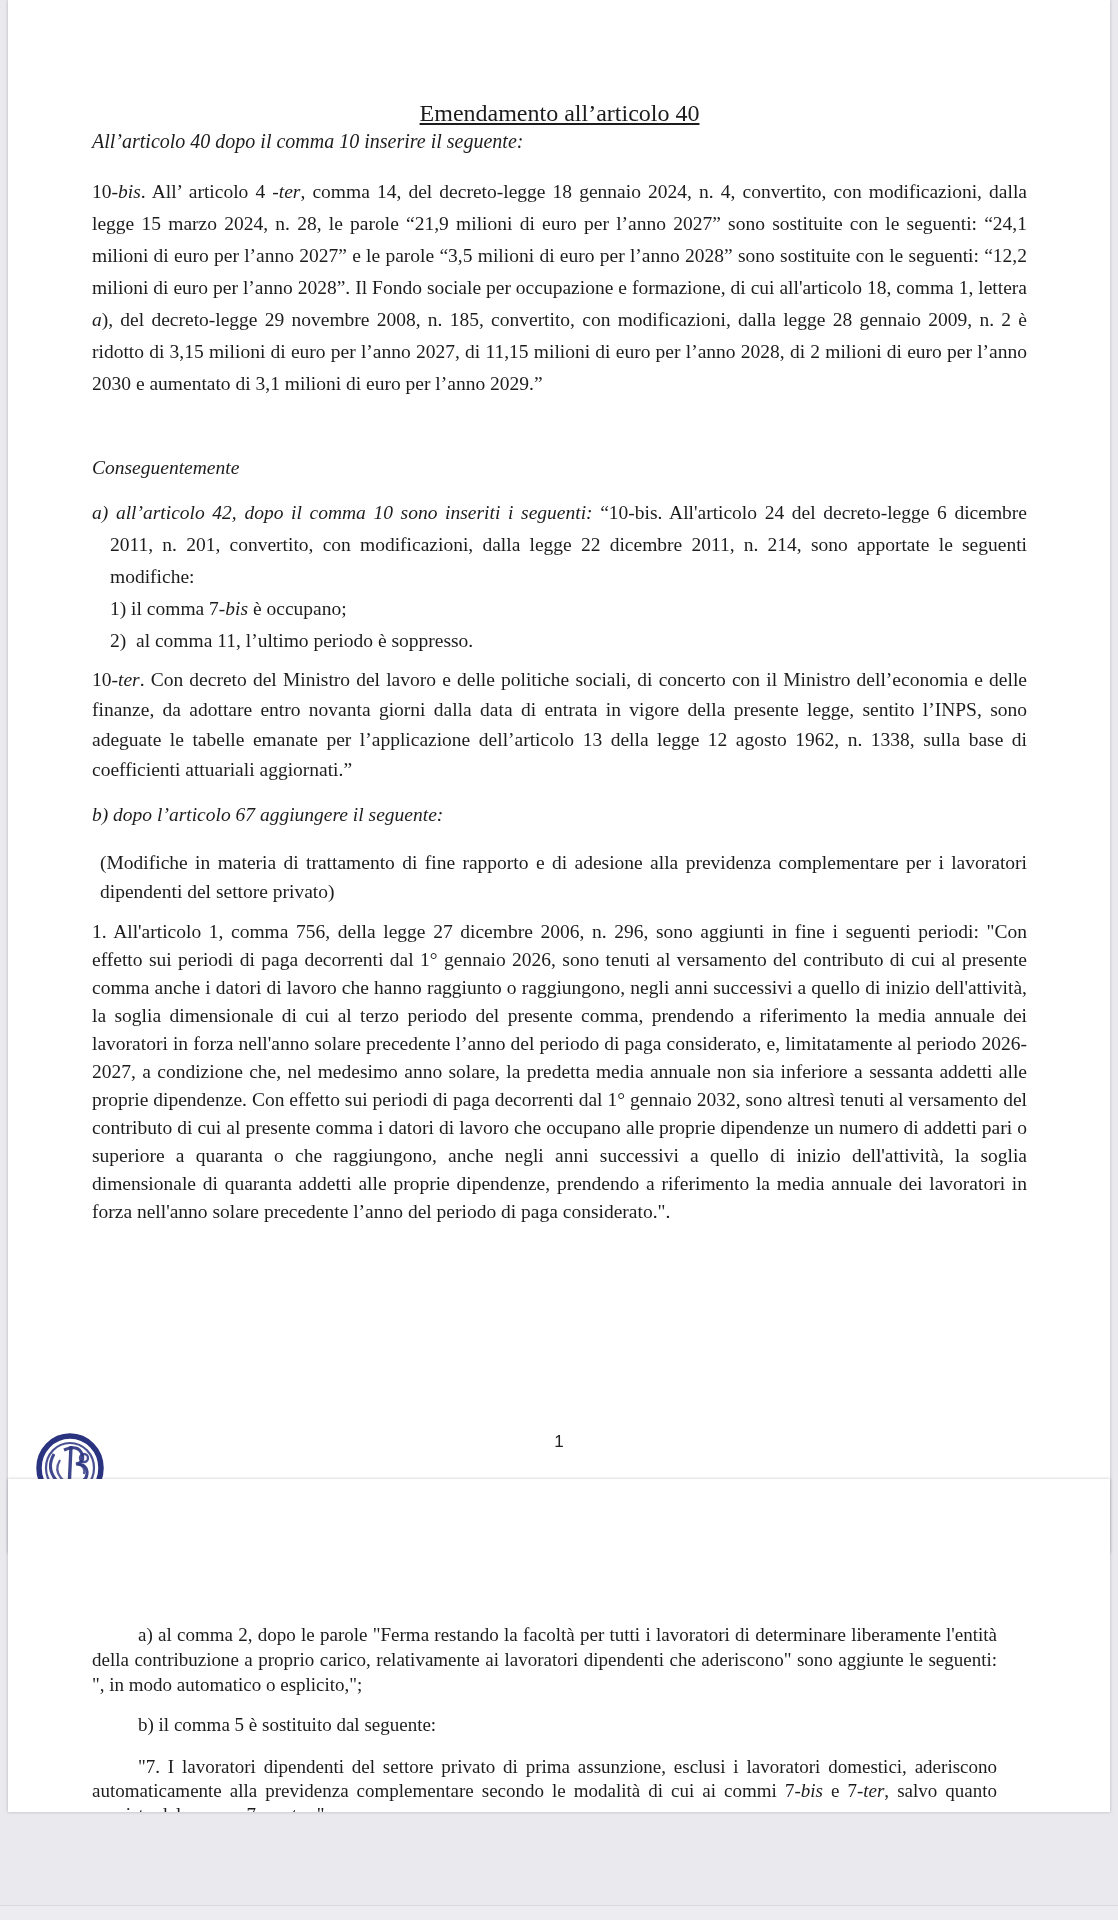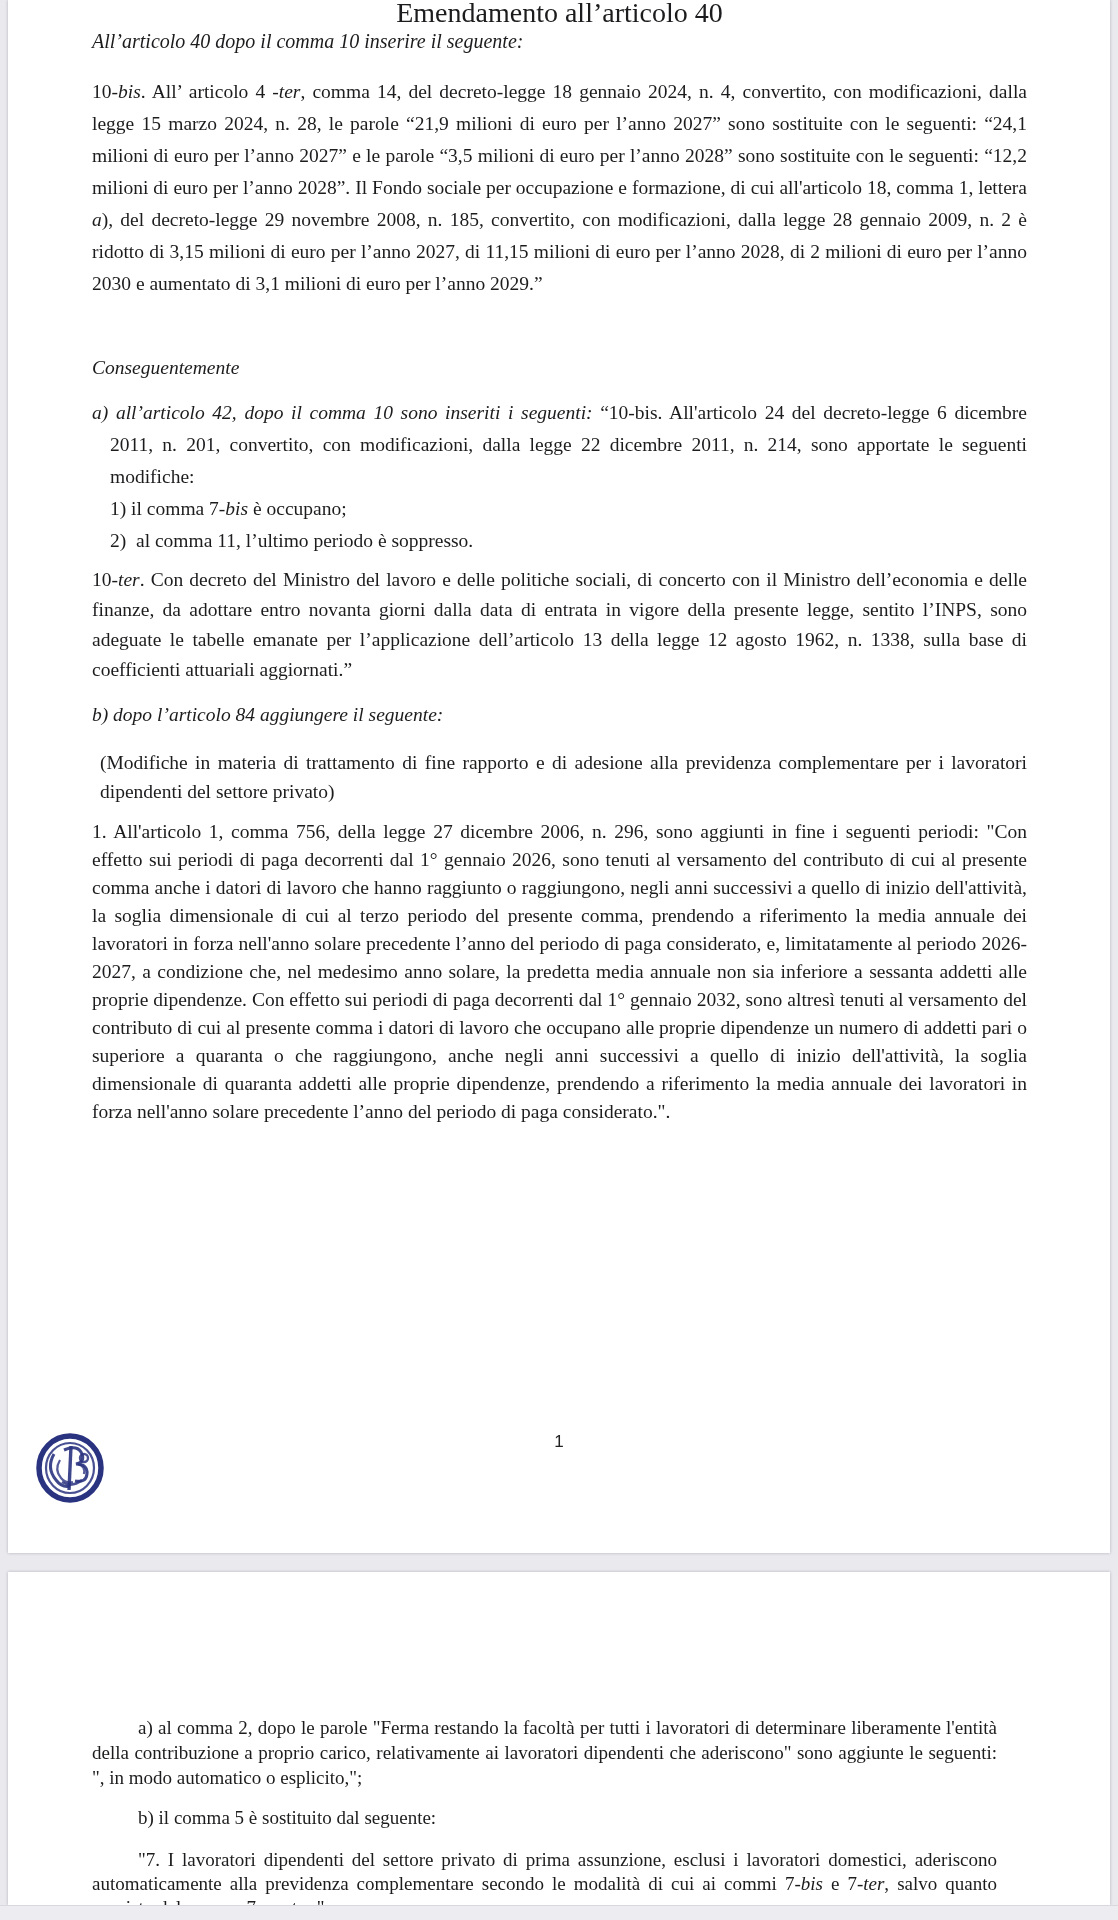--- a/index.html
+++ b/index.html
@@ -9,27 +9,27 @@
     font-family:"Liberation Serif","DejaVu Serif",serif;
     color:#1c1c1e;
     -webkit-font-smoothing:antialiased;
   }
   .page{
     position:absolute;left:8px;width:1102px;background:#ffffff;
     box-shadow:0 0 3px rgba(40,40,60,.28);
     box-sizing:border-box;
   }
   #page1{top:0;height:1553px;padding:0 83px 0 84px;}
-  #page2{top:1572px;height:333px;padding:0 113px 0 84px;overflow:hidden;}
+  #page2{top:1479px;height:333px;padding:0 113px 0 84px;overflow:hidden;}
   .bottom-strip{
     position:absolute;left:0;top:1905px;width:1118px;height:15px;
     background:#ededf1;border-top:1px solid #d8d8de;box-sizing:border-box;
   }
   .it{font-style:italic;}
-  .doc-title{text-align:center;font-size:28px;line-height:26px;}
+  .doc-title{margin-top:100px;text-align:center;font-size:24px;line-height:26px;text-decoration:underline;}
   .intro-line{margin-top:2px;font-size:20px;line-height:26px;font-style:italic;}
   .para{font-size:19.5px;text-align:justify;}
   .para-10bis{margin-top:22px;line-height:32px;}
   .conseguentemente{margin-top:54px;font-size:19.5px;line-height:27px;font-style:italic;}
   .item-a-block{margin-top:16px;line-height:32px;padding-left:18px;}
   .item-a-lead{text-indent:-18px;}
   .sub-item{text-align:left;}
   .para-10ter{margin-top:8px;line-height:30px;}
   .item-b-line{margin-top:16px;font-size:19.5px;line-height:27px;font-style:italic;}
   .article-heading{margin-top:16px;text-align:center;font-size:19.5px;line-height:27px;font-style:italic;}
@@ -53,21 +53,21 @@
   <div class="doc-title">Emendamento all’articolo 40</div>
   <div class="intro-line">All’articolo 40 dopo il comma 10 inserire il seguente:</div>
   <div class="para para-10bis"><span>10-</span><span class="it">bis</span><span>. All’ articolo 4 -</span><span class="it">ter</span><span>, comma 14, del decreto-legge 18 gennaio 2024, n. 4, convertito, con modificazioni, dalla legge 15 marzo 2024, n. 28, le parole “21,9 milioni di euro per l’anno 2027” sono sostituite con le seguenti: “24,1 milioni di euro per l’anno 2027” e le parole “3,5 milioni di euro per l’anno 2028” sono sostituite con le seguenti: “12,2 milioni di euro per l’anno 2028”. Il Fondo sociale per occupazione e formazione, di cui all'articolo 18, comma 1, lettera </span><span class="it">a</span><span>), del decreto-legge 29 novembre 2008, n. 185, convertito, con modificazioni, dalla legge 28 gennaio 2009, n. 2 è ridotto di 3,15 milioni di euro per l’anno 2027, di 11,15 milioni di euro per l’anno 2028, di 2 milioni di euro per l’anno 2030 e aumentato di 3,1 milioni di euro per l’anno 2029.”</span></div>
   <div class="conseguentemente">Conseguentemente</div>
   <div class="item-a-block">
     <div class="para item-a-lead"><span class="it">a) all’articolo 42, dopo il comma 10 sono inseriti i seguenti: </span><span>“10-bis. All'articolo 24 del decreto-legge 6 dicembre 2011, n. 201, convertito, con modificazioni, dalla legge 22 dicembre 2011, n. 214, sono apportate le seguenti modifiche:</span></div>
     <div class="para sub-item"><span>1) il comma 7-</span><span class="it">bis</span><span> è occupano;</span></div>
     <div class="para sub-item"><span>2)&nbsp; al comma 11, l’ultimo periodo è soppresso.</span></div>
   </div>
   <div class="para para-10ter"><span>10-</span><span class="it">ter</span><span>. Con decreto del Ministro del lavoro e delle politiche sociali, di concerto con il Ministro dell’economia e delle finanze, da adottare entro novanta giorni dalla data di entrata in vigore della presente legge, sentito l’INPS, sono adeguate le tabelle emanate per l’applicazione dell’articolo 13 della legge 12 agosto 1962, n. 1338, sulla base di coefficienti attuariali aggiornati.”</span></div>
-  <div class="item-b-line">b) dopo l’articolo 84 aggiungere il seguente:</div>
+  <div class="item-b-line">b) dopo l’articolo 67 aggiungere il seguente:</div>
   <div class="article-subtitle">(Modifiche in materia di trattamento di fine rapporto e di adesione alla previdenza complementare per i lavoratori dipendenti del settore privato)</div>
   <div class="para para-num1">1. All'articolo 1, comma 756, della legge 27 dicembre 2006, n. 296, sono aggiunti in fine i seguenti periodi: "Con effetto sui periodi di paga decorrenti dal 1° gennaio 2026, sono tenuti al versamento del contributo di cui al presente comma anche i datori di lavoro che hanno raggiunto o raggiungono, negli anni successivi a quello di inizio dell'attività, la soglia dimensionale di cui al terzo periodo del presente comma, prendendo a riferimento la media annuale dei lavoratori in forza nell'anno solare precedente l’anno del periodo di paga considerato, e, limitatamente al periodo 2026-2027, a condizione che, nel medesimo anno solare, la predetta media annuale non sia inferiore a sessanta addetti alle proprie dipendenze. Con effetto sui periodi di paga decorrenti dal 1° gennaio 2032, sono altresì tenuti al versamento del contributo di cui al presente comma i datori di lavoro che occupano alle proprie dipendenze un numero di addetti pari o superiore a quaranta o che raggiungono, anche negli anni successivi a quello di inizio dell'attività, la soglia dimensionale di quaranta addetti alle proprie dipendenze, prendendo a riferimento la media annuale dei lavoratori in forza nell'anno solare precedente l’anno del periodo di paga considerato.".</div>
 
   <div class="stamp">
     <svg viewBox="0 0 72 76" width="72" height="76" aria-hidden="true">
       <g fill="none" stroke="#2a3380">
         <ellipse cx="36" cy="38" rx="31" ry="32" stroke-width="5.5"></ellipse>
         <ellipse cx="36" cy="38" rx="24" ry="25" stroke-width="2.2" opacity="0.85"></ellipse>
         <path d="M20 24 q-8 14 2 26 q6 8 14 6" stroke-width="3" opacity="0.9"></path>
         <path d="M26 30 q-6 10 1 18 q5 6 12 4" stroke-width="2.2" opacity="0.8"></path>

